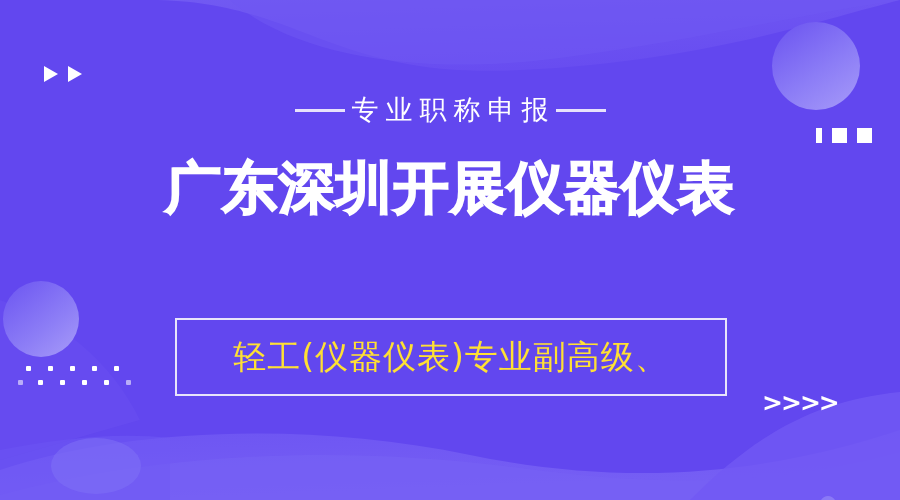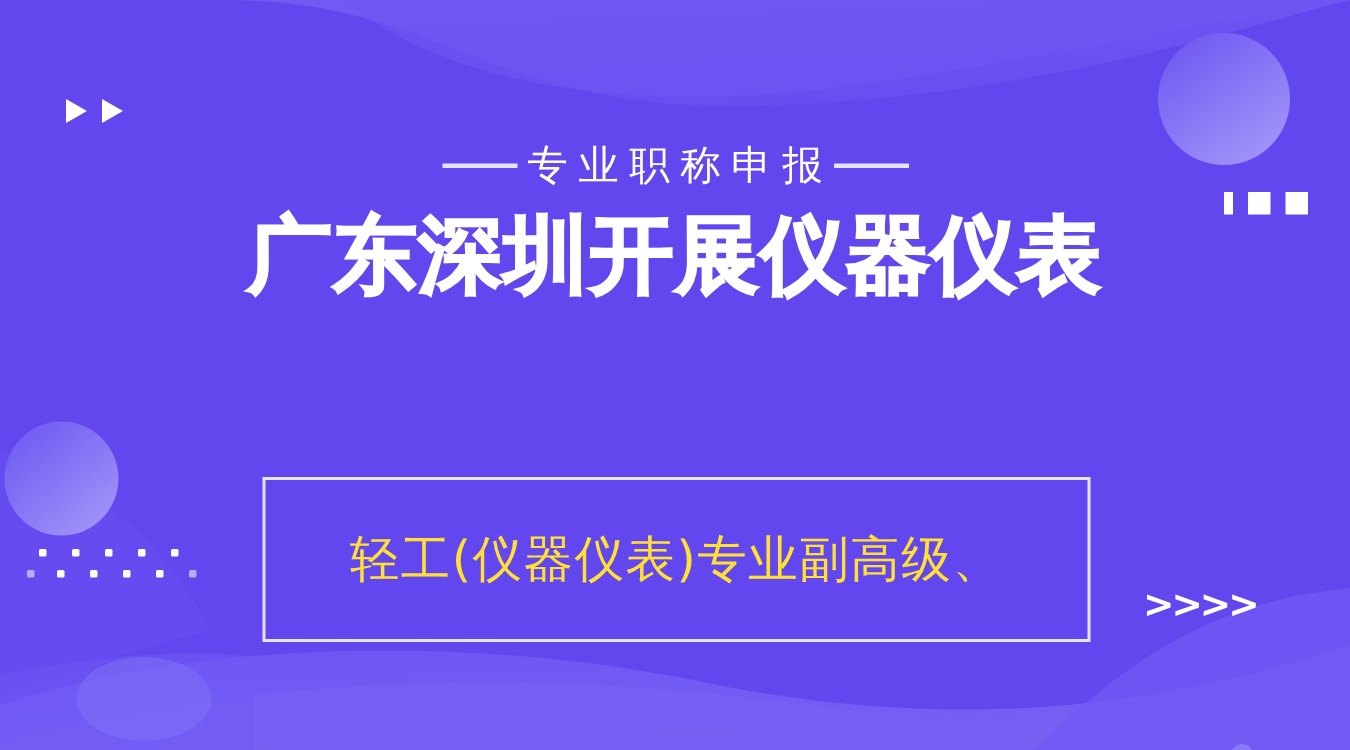--- a/index.html
+++ b/index.html
@@ -134,37 +134,37 @@
   .eyebrow .etext {
     color: #ffffff;
     font-size: 27px;
     letter-spacing: 7px;
     text-indent: 7px;
     font-weight: 400;
     font-family: "DejaVu Sans", "Liberation Sans", sans-serif;
   }
 
   .headline {
-    margin-top: 10px;
+    margin-top: 27px;
     text-align: center;
     color: #ffffff;
     font-weight: 700;
     font-size: 56px;
     line-height: 65px;
     letter-spacing: 1px;
     font-family: "DejaVu Sans", "Liberation Sans", sans-serif;
     -webkit-text-stroke: 1.6px #ffffff;
   }
 
   .subtitle-box {
     position: absolute;
     left: 175px;
     top: 318px;
     width: 552px;
-    height: 110px;
+    height: 78px;
     box-sizing: border-box;
     border: 2px solid #e8e4fb;
     display: flex;
     align-items: center;
     justify-content: center;
   }
   .subtitle {
     color: #ffe033;
     font-size: 33px;
     line-height: 46px;

